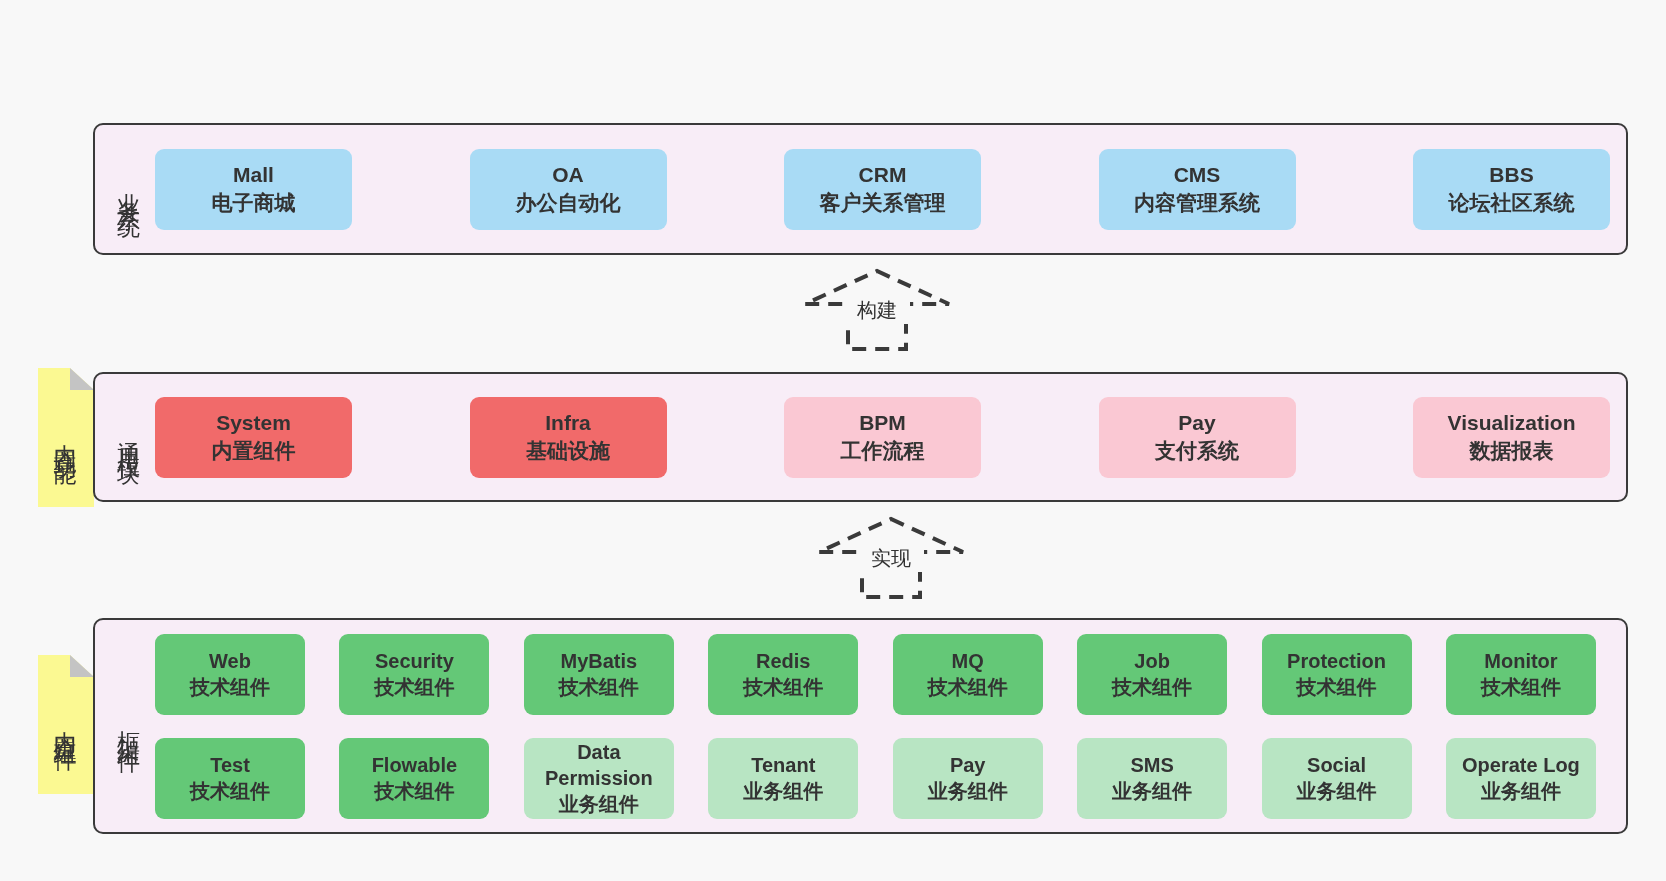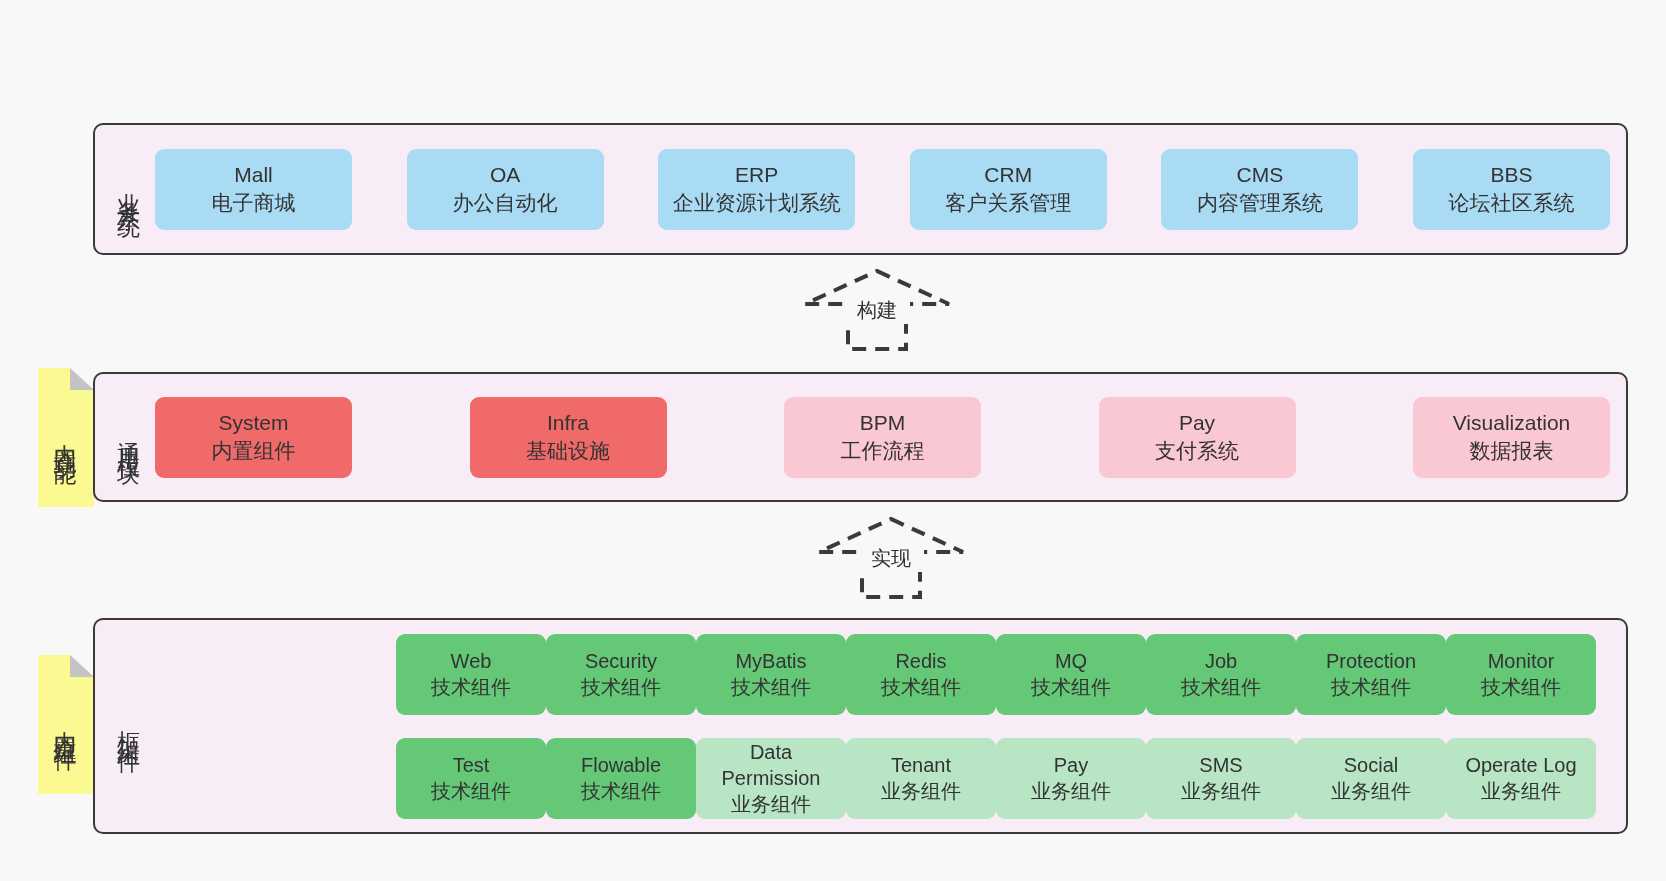--- a/index.html
+++ b/index.html
@@ -30,23 +30,23 @@
     writing-mode:vertical-rl; text-orientation:upright;
     font-size:23px; letter-spacing:7px;
     margin-left:13px; width:37px; text-align:center;
     color:var(--text,#333);
   }
 
   .rows {
     flex:1; display:flex; flex-direction:column; gap:23px;
     margin:0 16px 0 10px;
   }
-  #section-framework .rows { margin-right:30px;align-items:flex-end; }
-
-  .box-row { display:flex; justify-content:space-between; }
+  #section-framework .rows { margin-right:30px; }
+
+  .box-row { display:flex; justify-content:space-between;font-weight:bold; }
 
   .box {
     height:81px; border-radius:9px;
     display:flex; flex-direction:column; align-items:center; justify-content:center;
     text-align:center; font-size:21px; line-height:28px;
     box-sizing:border-box; padding:0 4px;
   }
   #section-business .box, #section-modules .box { width:197px; }
   #section-framework .box { width:150px; font-size:20px; line-height:26px; }
 
@@ -110,24 +110,20 @@
       <div class="box-row">
         <div class="box v-blue">
           <div class="box-title">Mall</div>
           <div class="box-subtitle">电子商城</div>
         </div>
         <div class="box v-blue">
           <div class="box-title">OA</div>
           <div class="box-subtitle">办公自动化</div>
         </div>
         <div class="box v-blue">
-          <div class="box-title">ERP</div>
-          <div class="box-subtitle">企业资源计划系统</div>
-        </div>
-        <div class="box v-blue">
           <div class="box-title">CRM</div>
           <div class="box-subtitle">客户关系管理</div>
         </div>
         <div class="box v-blue">
           <div class="box-title">CMS</div>
           <div class="box-subtitle">内容管理系统</div>
         </div>
         <div class="box v-blue">
           <div class="box-title">BBS</div>
           <div class="box-subtitle">论坛社区系统</div>

